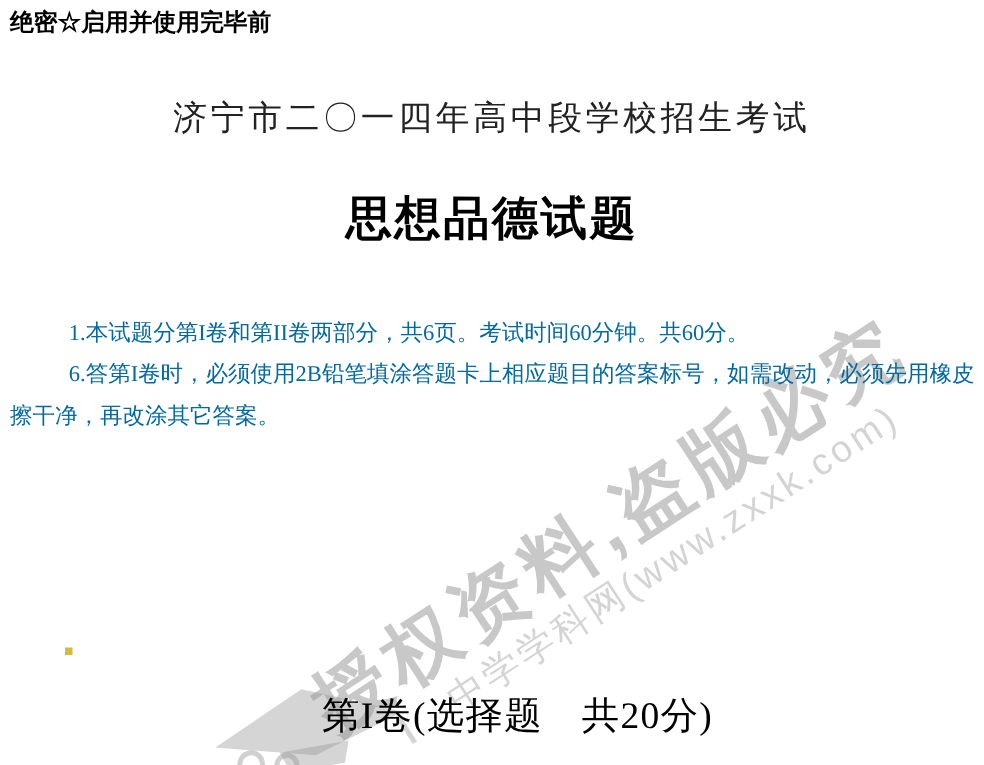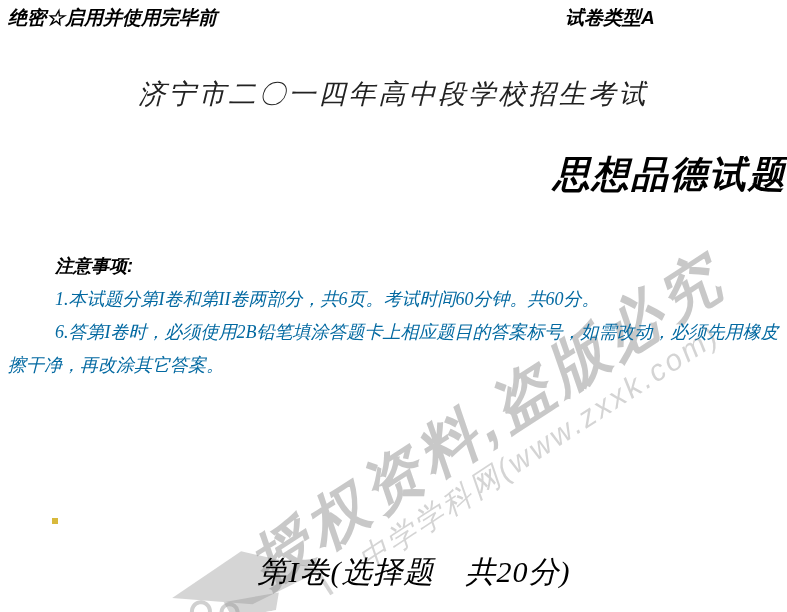--- a/index.html
+++ b/index.html
@@ -1,29 +1,29 @@
 <!DOCTYPE html>
 <html><head>
 <meta charset="utf-8">
 <style>
   html,body{margin:0;padding:0;background:#ffffff;}
   .page{
     position:relative;width:787px;height:612px;overflow:hidden;background:#ffffff;
-    font-family:"Liberation Serif",serif;color:#111;font-style:italic;
+    font-family:"Liberation Serif",serif;color:#111;
   }
   
   .hdr-left{position:absolute;left:8px;top:5px;font-family:"Liberation Sans",sans-serif;
     font-weight:bold;font-size:19px;color:#000;}
   .hdr-right{position:absolute;left:565px;top:5px;font-family:"Liberation Sans",sans-serif;
     font-weight:bold;font-size:19px;color:#000;}
   
   .title{position:absolute;left:0;right:0;top:76px;text-align:center;
     font-family:"Liberation Serif",serif;font-weight:400;font-size:27px;
     letter-spacing:3px;color:#222;}
-  .subtitle{position:absolute;left:0;right:0;top:150px;text-align:right;
+  .subtitle{position:absolute;left:0;right:0;top:150px;text-align:center;
     font-family:"Liberation Sans",sans-serif;font-weight:bold;font-size:37px;
     letter-spacing:2px;color:#000;}
   
   .notice{position:absolute;left:8px;top:250px;width:773px;z-index:2;}
   .notice-heading{margin:0 0 0 47px;font-family:"Liberation Sans",sans-serif;
     font-weight:bold;font-size:18px;line-height:33px;color:#000;}
   .notice p{margin:0;font-size:18px;line-height:33px;text-indent:47px;
     font-family:"Liberation Serif",serif;color:#0369a1;}
   
   .section-heading{position:absolute;left:0;right:0;top:552px;text-align:center;
@@ -48,39 +48,37 @@
   .site-url{font-size:17px;font-weight:bold;}
   .url-blue{color:#2766ad;}
   .url-red{color:#e03a2f;}
 </style>
 </head>
 <body>
 
 <div class="page">
 
   <div class="hdr-left">绝密☆启用并使用完毕前</div>
-  <div class="hdr-right">试卷类型A</div>
 
   <div class="title">济宁市二〇一四年高中段学校招生考试</div>
   <div class="subtitle">思想品德试题</div>
 
   <div class="watermark">
     <div class="wm-bold">授权资料,盗版必究</div>
     <div class="wm-small">中学学科网(www.zxxk.com)</div>
   </div>
   <svg class="wm-cap" width="175" height="72" viewBox="0 0 175 72">
     <polygon points="12,42 88,8 165,40 90,62" fill="rgba(150,150,150,0.40)"></polygon>
     <polygon points="62,55 118,55 112,72 68,72" fill="rgba(150,150,150,0.40)"></polygon>
     <circle cx="38" cy="60" r="9" fill="none" stroke="rgba(150,150,150,0.45)" stroke-width="4"></circle>
     <circle cx="66" cy="66" r="8" fill="none" stroke="rgba(150,150,150,0.45)" stroke-width="4"></circle>
     <line x1="160" y1="42" x2="170" y2="66" stroke="rgba(150,150,150,0.40)" stroke-width="4"></line>
   </svg>
 
   <div class="notice">
-    <div class="notice-heading">注意事项:</div>
     <p>1.本试题分第I卷和第II卷两部分，共6页。考试时间60分钟。共60分。</p>
     <p>6.答第I卷时，必须使用2B铅笔填涂答题卡上相应题目的答案标号，如需改动，必须先用橡皮擦干净，再改涂其它答案。</p>
   </div>
 
   <div class="yellow-dot"></div>
 
   <div class="section-heading">第I卷(选择题　共20分)</div>
 
 
 </div>

